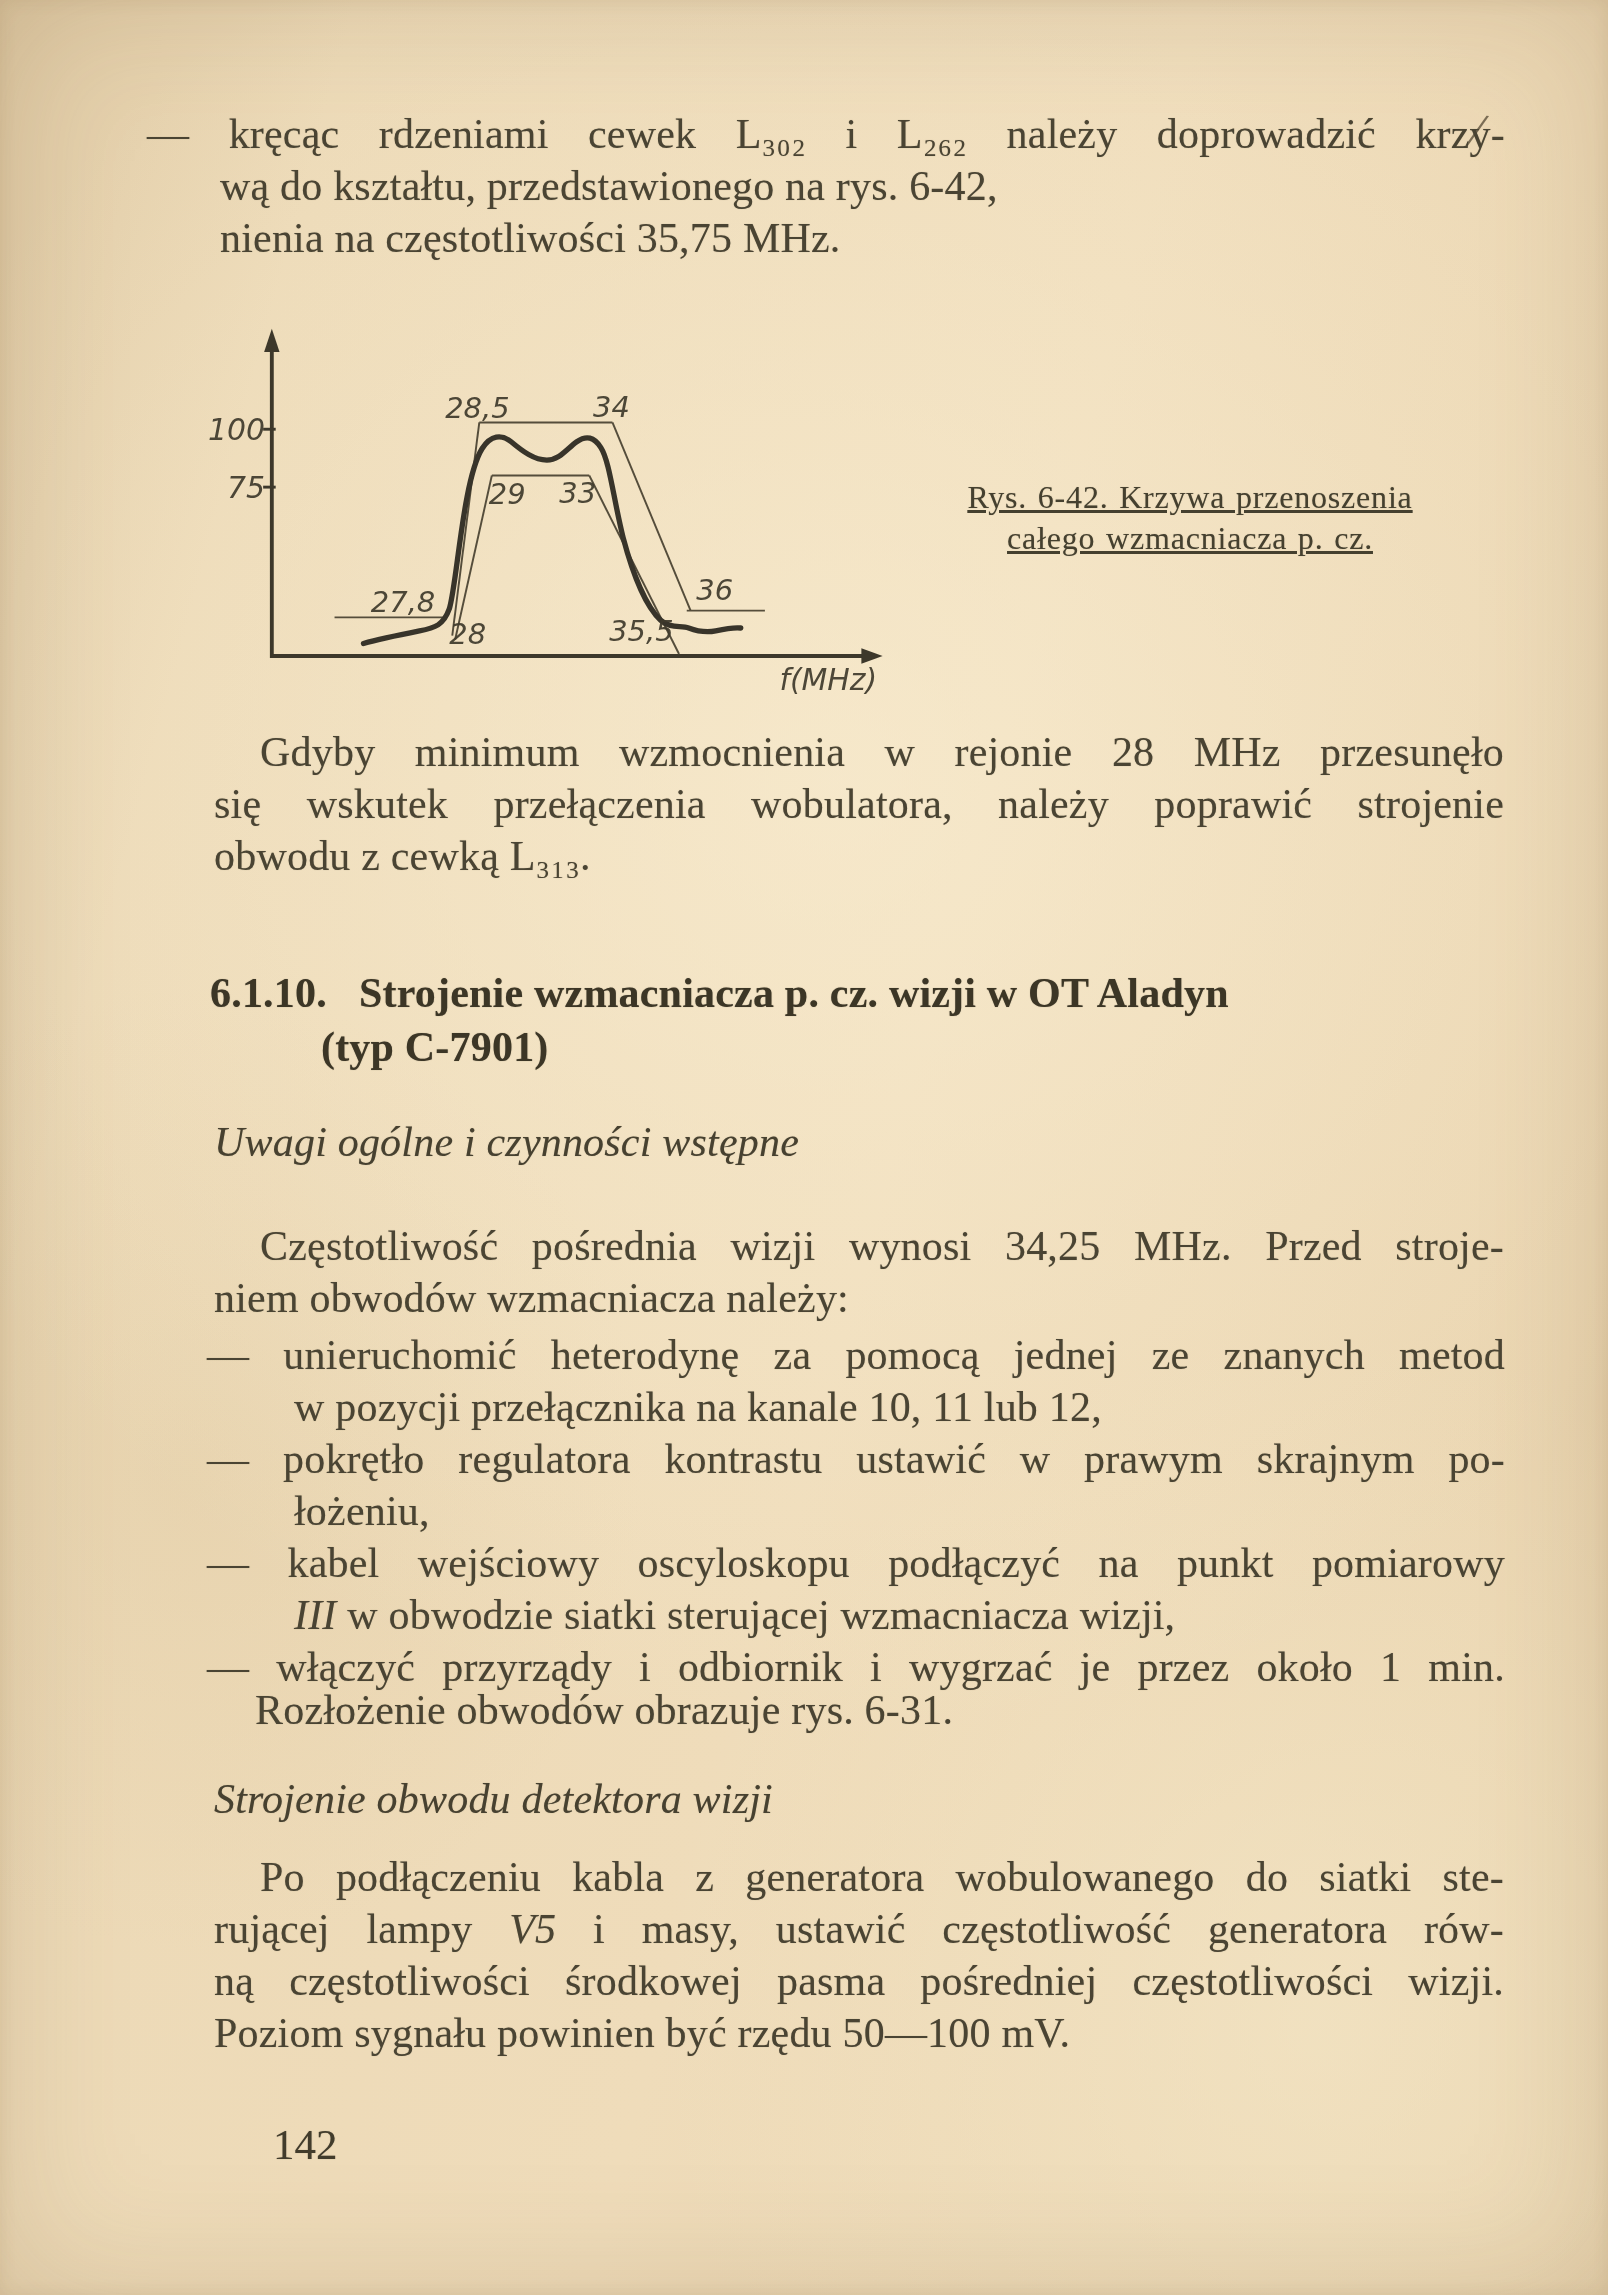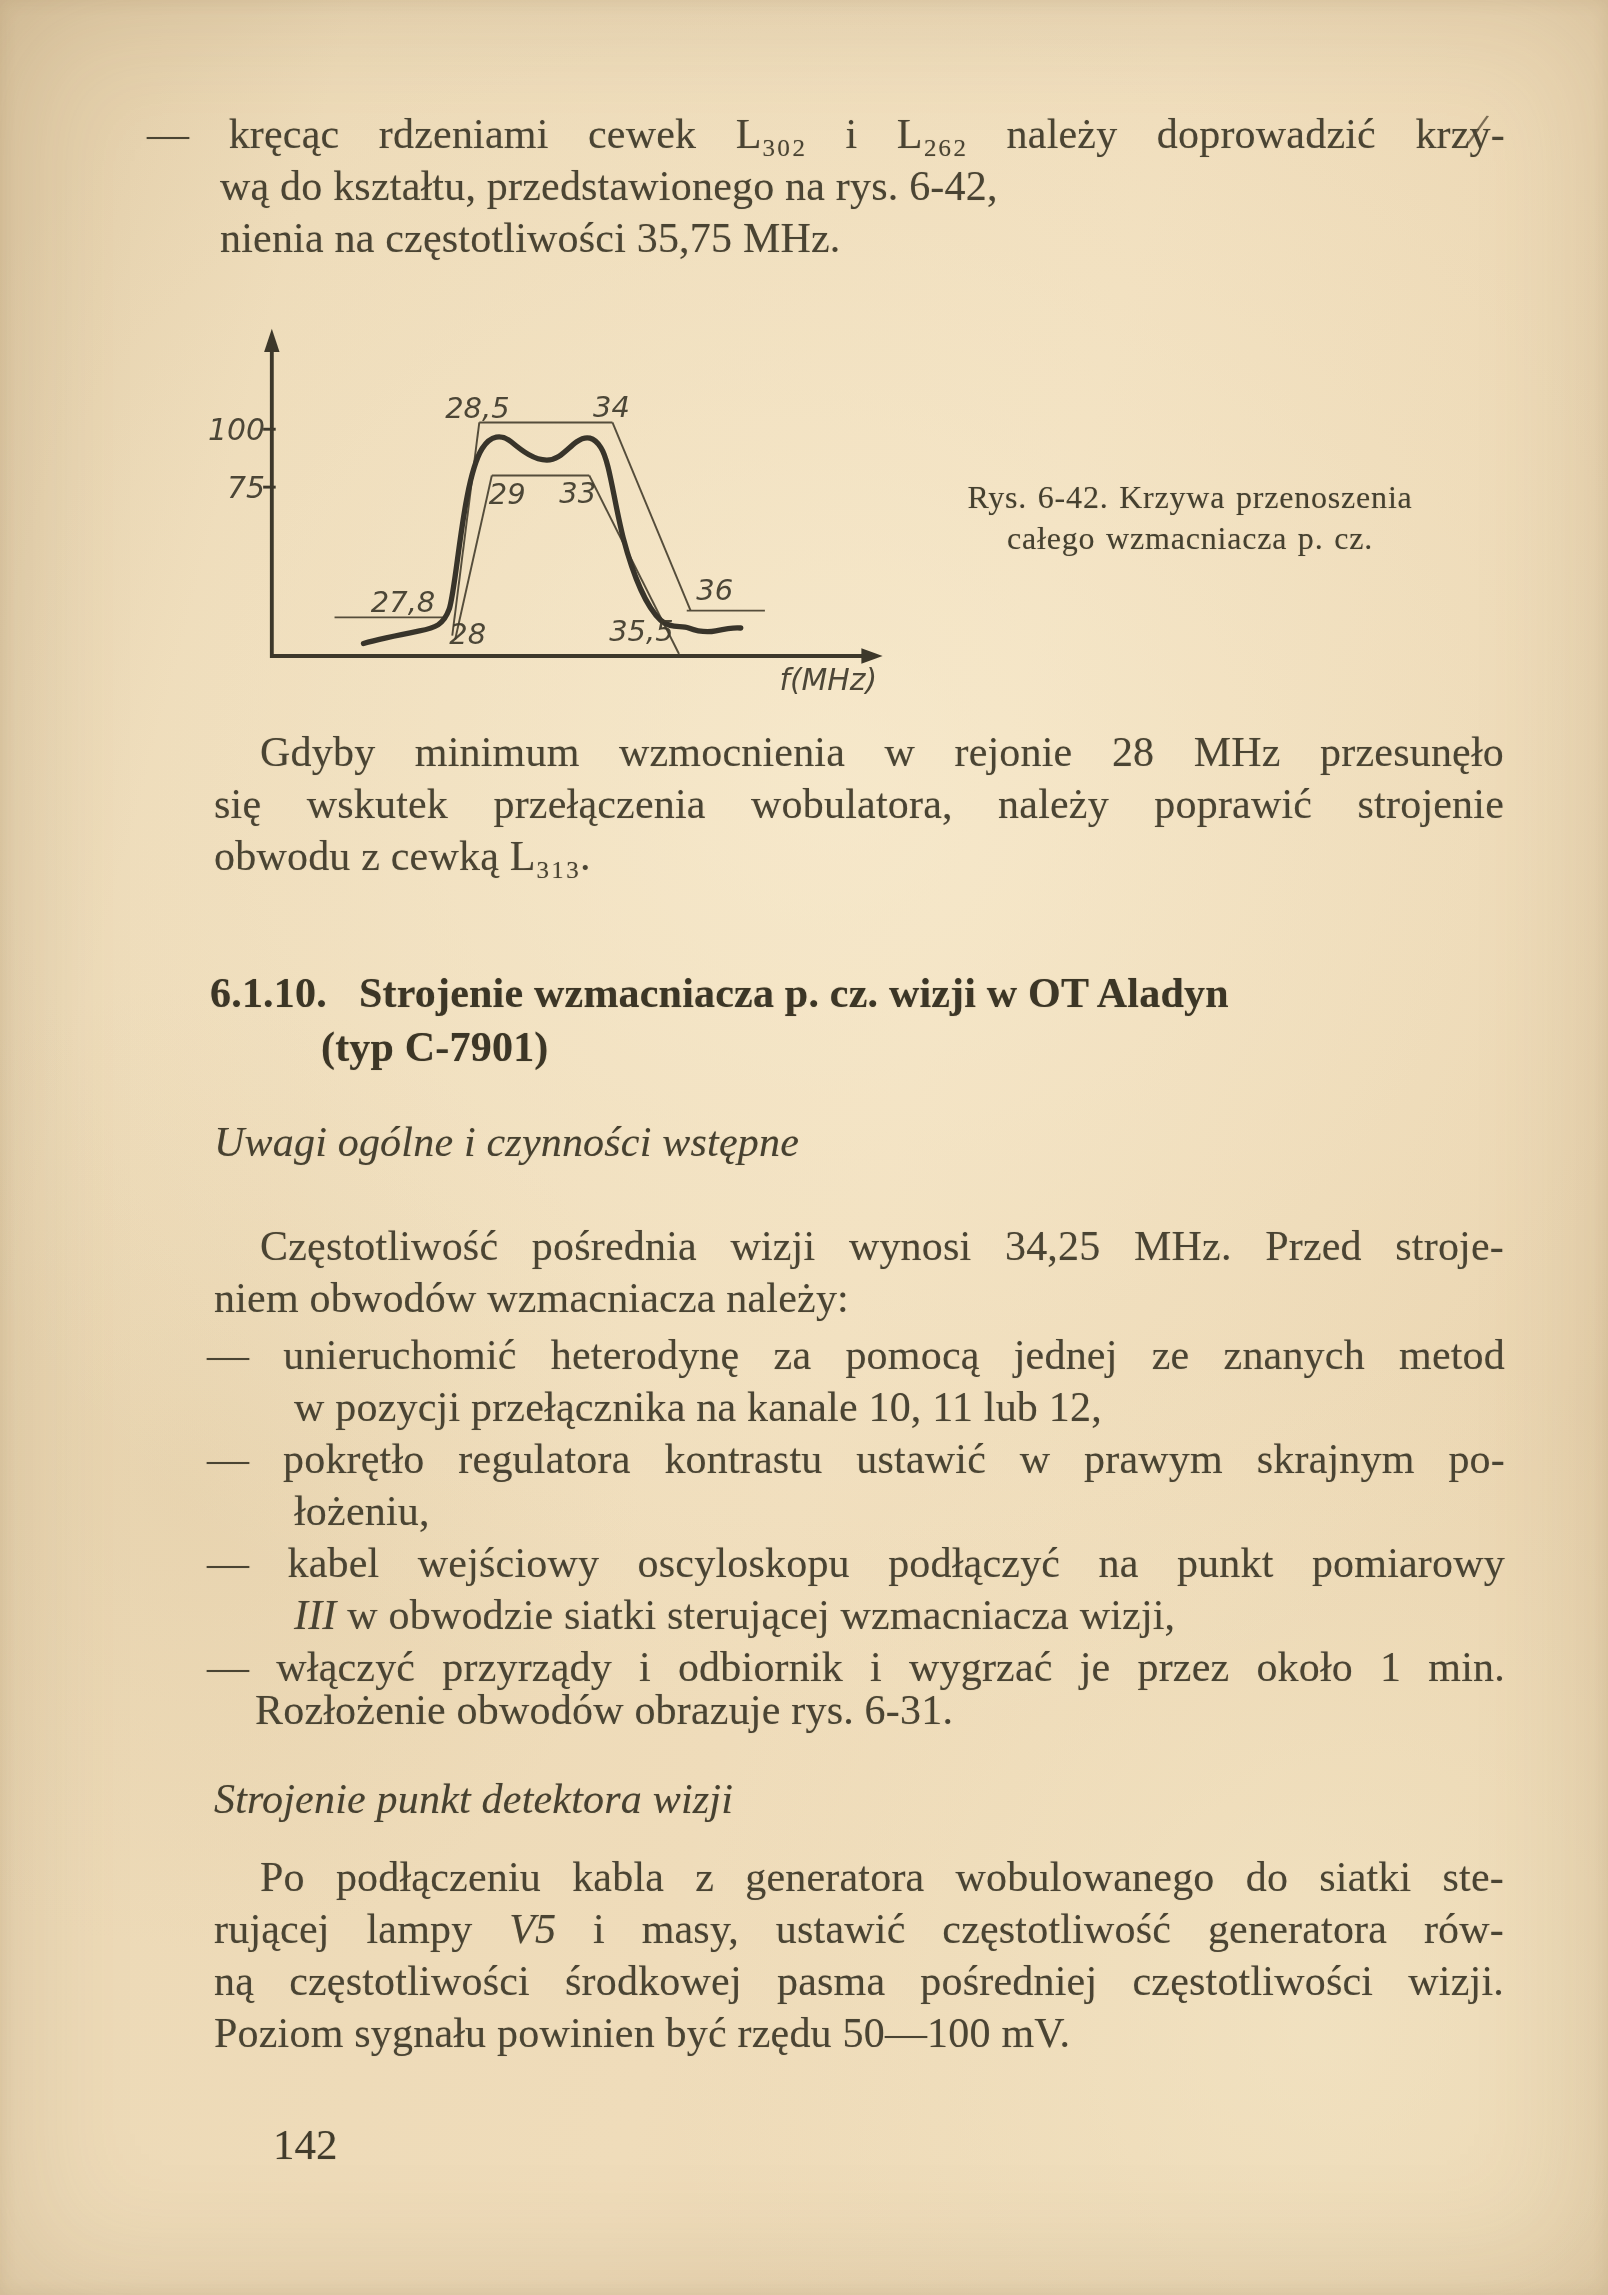--- a/index.html
+++ b/index.html
@@ -34,20 +34,21 @@
   .it{font-style:italic;}
   .heading .line{font-weight:bold;font-size:42px;line-height:54px;height:54px;color:#3c3626;text-shadow:0 0 1px rgba(60,54,38,0.45);}
   .h-num{display:inline-block;width:149px;}
   .h-sub{margin-left:111px;}
   .subhead{font-style:italic;font-size:42px;color:#474130;}
   .caption{
     position:absolute;left:917px;top:477px;width:546px;
     font-size:32px;line-height:41px;text-align:center;
     letter-spacing:0.8px;word-spacing:1.9px;color:#45402f;
     text-shadow:0 0 1px rgba(69,64,47,0.35);
+    text-decoration:underline;
   }
   .pagenum{position:absolute;left:273px;top:2119px;font-size:43px;line-height:52px;color:#423c2c;text-shadow:0 0 1px rgba(66,60,44,0.4);}
   .stray{
     position:absolute;left:1470px;top:102px;
     font-size:48px;font-style:italic;color:rgba(84,72,52,0.75);
     transform:rotate(8deg);
   }
   svg.figure{position:absolute;left:157px;top:325px;}
   .fig-num{
     font-family:"DejaVu Sans",sans-serif;
@@ -143,21 +144,21 @@
     <div class="line hang2">w pozycji przełącznika na kanale 10, 11 lub 12,</div>
     <div class="line j">— pokrętło regulatora kontrastu ustawić w prawym skrajnym po-</div>
     <div class="line hang2">łożeniu,</div>
     <div class="line j">— kabel wejściowy oscyloskopu podłączyć na punkt pomiarowy</div>
     <div class="line hang2"><span class="it">III</span><span> w obwodzie siatki sterującej wzmacniacza wizji,</span></div>
     <div class="line j">— włączyć przyrządy i odbiornik i wygrzać je przez około 1 min.</div>
   </section>
 
   <div class="blk line" style="left:255px;top:1684px;width:1249px;">Rozłożenie obwodów obrazuje rys. 6-31.</div>
 
-  <div class="blk subhead line" style="left:214px;top:1773px;width:1290px;">Strojenie punkt detektora wizji</div>
+  <div class="blk subhead line" style="left:214px;top:1773px;width:1290px;">Strojenie obwodu detektora wizji</div>
 
   <section class="blk" style="left:214px;top:1851px;width:1290px;">
     <div class="line j ind">Po podłączeniu kabla z generatora wobulowanego do siatki ste-</div>
     <div class="line j"><span>rującej lampy </span><span class="it">V5</span><span> i masy, ustawić częstotliwość generatora rów-</span></div>
     <div class="line j">ną częstotliwości środkowej pasma pośredniej częstotliwości wizji.</div>
     <div class="line">Poziom sygnału powinien być rzędu 50—100 mV.</div>
   </section>
 
   <div class="pagenum">142</div>
 

